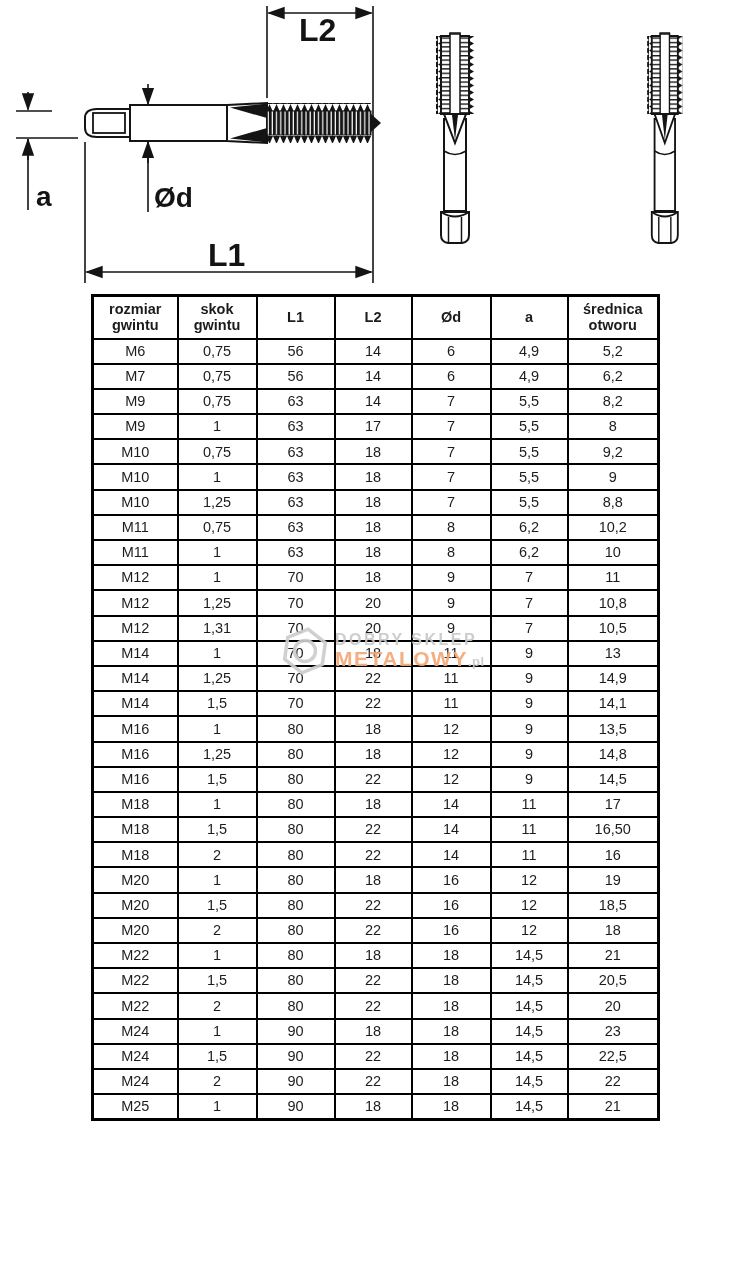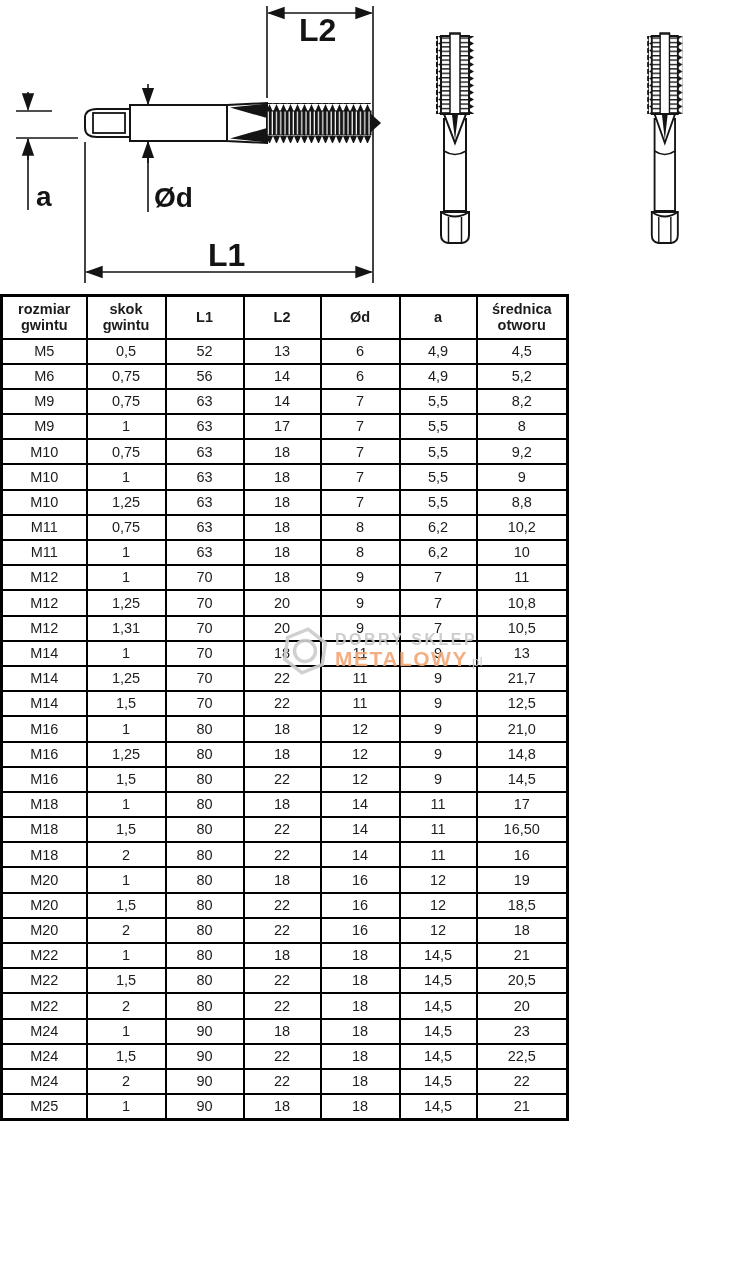--- a/index.html
+++ b/index.html
@@ -11,21 +11,21 @@
     overflow: hidden;
   }
   .page { position: relative; width: 744px; height: 1280px; }
 
   
   .drawing-area { position: relative; width: 744px; height: 292px; }
   .drawing-area svg { display:block; }
   .dim-label { font-family: "Liberation Sans", sans-serif; font-weight: bold; fill:#141414; }
 
   
-  .table-wrap { position: relative; margin-top: 2px; }
+  .table-wrap { position: relative; margin-left: 91px; margin-top: 2px; }
   table.specs {
     border-collapse: collapse;
     border: 3px solid #000;
     table-layout: fixed;
     background: #fff;
   }
   table.specs th, table.specs td {
     border: 2px solid #000;
     text-align: center;
     vertical-align: middle;
@@ -52,21 +52,21 @@
   }
   .wm-text { margin-left: 4px; }
   .wm-line1 {
     font-weight: bold; font-size: 16px; letter-spacing: 2.5px;
     line-height: 1.0;
   }
   .wm-line2 {
     font-weight: bold; font-size: 21px; letter-spacing: 1.5px;
     line-height: 1.05;
   }
-  .wm-suffix { font-size: 13px; letter-spacing: 0.5px; font-weight: normal; }
+  .wm-suffix { font-size: 13px; letter-spacing: 0.5px; font-weight: bold; }
 </style>
 </head>
 <body>
 
 <div class="page">
 
   <div class="drawing-area">
     <svg width="744" height="292" viewBox="0 0 744 292">
       <defs>
         <marker id="arr" viewBox="0 0 10 10" refX="9.2" refY="5" markerWidth="11" markerHeight="11" orient="auto-start-reverse">
@@ -177,38 +177,38 @@
             <th>L1</th>
             <th>L2</th>
             <th>Ød</th>
             <th>a</th>
             <th>średnica
 otworu</th>
           </tr>
       </thead>
       <tbody>
           <tr>
-            <td>M5</td>
-            <td>0,5</td>
-            <td>52</td>
-            <td>13</td>
-            <td>6</td>
-            <td>4,9</td>
-            <td>4,5</td>
-          </tr>
-          <tr>
             <td>M6</td>
             <td>0,75</td>
             <td>56</td>
             <td>14</td>
             <td>6</td>
             <td>4,9</td>
             <td>5,2</td>
           </tr>
           <tr>
+            <td>M7</td>
+            <td>0,75</td>
+            <td>56</td>
+            <td>14</td>
+            <td>6</td>
+            <td>4,9</td>
+            <td>6,2</td>
+          </tr>
+          <tr>
             <td>M9</td>
             <td>0,75</td>
             <td>63</td>
             <td>14</td>
             <td>7</td>
             <td>5,5</td>
             <td>8,2</td>
           </tr>
           <tr>
             <td>M9</td>
@@ -300,39 +300,39 @@
             <td>9</td>
             <td>13</td>
           </tr>
           <tr>
             <td>M14</td>
             <td>1,25</td>
             <td>70</td>
             <td>22</td>
             <td>11</td>
             <td>9</td>
-            <td>21,7</td>
+            <td>14,9</td>
           </tr>
           <tr>
             <td>M14</td>
             <td>1,5</td>
             <td>70</td>
             <td>22</td>
             <td>11</td>
             <td>9</td>
-            <td>12,5</td>
+            <td>14,1</td>
           </tr>
           <tr>
             <td>M16</td>
             <td>1</td>
             <td>80</td>
             <td>18</td>
             <td>12</td>
             <td>9</td>
-            <td>21,0</td>
+            <td>13,5</td>
           </tr>
           <tr>
             <td>M16</td>
             <td>1,25</td>
             <td>80</td>
             <td>18</td>
             <td>12</td>
             <td>9</td>
             <td>14,8</td>
           </tr>

